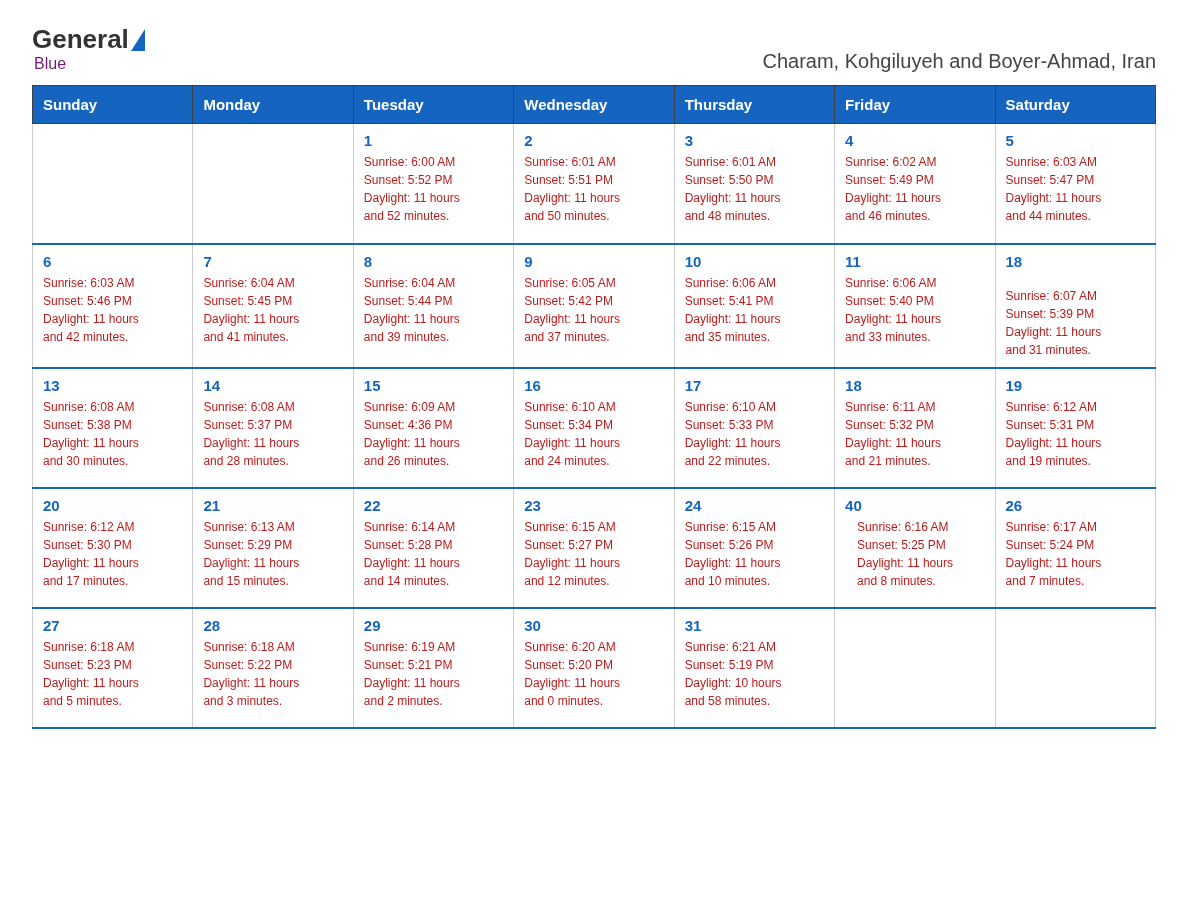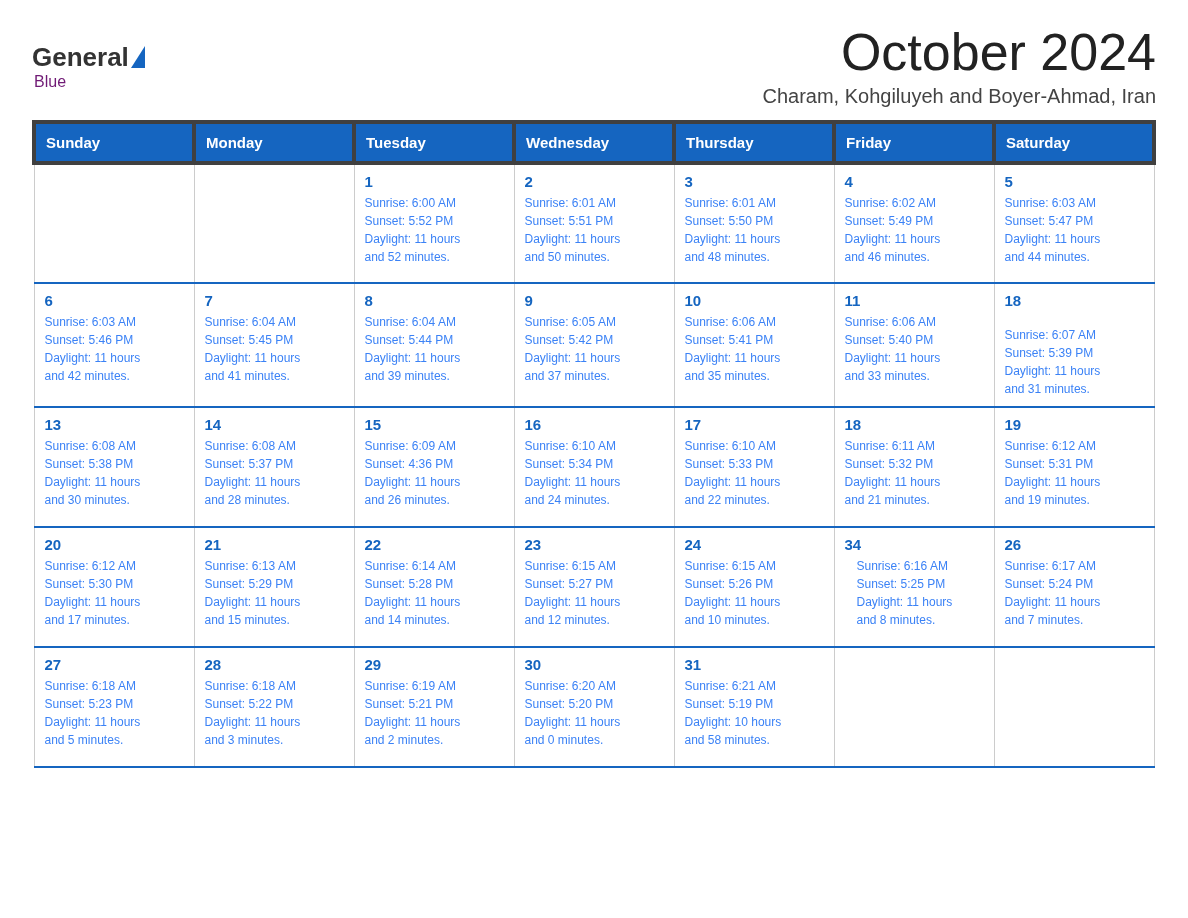--- a/index.html
+++ b/index.html
@@ -6,21 +6,21 @@
     body {
       font-family: Arial, sans-serif;
       background: #fff;
       padding: 24px 32px;
       width: 1188px;
       min-height: 918px;
     }
     .header-area {
       display: flex;
       justify-content: space-between;
-      align-items: center;
+      align-items: flex-end;
       margin-bottom: 0;
     }
     .logo-container {
       display: flex;
       flex-direction: column;
       align-items: flex-start;
     }
     .logo-text {
       display: flex;
       align-items: center;
@@ -61,42 +61,42 @@
       border-collapse: collapse;
       margin-top: 12px;
     }
     thead tr th {
       background-color: #1565c0;
       color: #fff;
       font-size: 15px;
       font-weight: bold;
       padding: 10px 10px;
       text-align: left;
-      border: 4px solid #404040;
+      border: 1px solid #404040;
     }
     tbody tr td {
       border: 1px solid #ccc;
       vertical-align: top;
       padding: 8px 10px;
       font-size: 12.5px;
       color: #333;
       width: calc(100% / 7);
       min-height: 100px;
       height: 120px;
     }
     .day-number {
       font-size: 15px;
       font-weight: bold;
       color: #1565c0;
       display: block;
       margin-bottom: 4px;
     }
     .day-info {
       font-size: 12px;
-      color: #3b82f6;
+      color: #b91c1c;
       line-height: 1.5;
     }
     tbody tr {
       border-bottom: 2px solid #1565c0;
     }
     .empty-cell {
       background: #fff;
     }
   </style>
 </head>
@@ -106,21 +106,20 @@
   <div class="logo-container">
     <div class="logo-text">
       <span class="logo-general">General</span>
       <span class="logo-triangle"></span>
     </div>
     <div style="margin-left:2px;">
       <span class="logo-blue">Blue</span>
     </div>
   </div>
   <div class="title-area">
-    <div class="month-title">October 2024</div>
     <div class="location-title">Charam, Kohgiluyeh and Boyer-Ahmad, Iran</div>
   </div>
 </div>
 
 <table>
   <thead>
     <tr>
     <th>Sunday</th>
         <th>Monday</th>
         <th>Tuesday</th>
@@ -302,21 +301,21 @@
 and 12 minutes.</div>
         </td>
         <td>
           <span class="day-number">24</span>
           <div class="day-info" style="white-space: pre-line;">Sunrise: 6:15 AM
 Sunset: 5:26 PM
 Daylight: 11 hours
 and 10 minutes.</div>
         </td>
         <td>
-          <span class="day-number">34</span>
+          <span class="day-number">40</span>
           <div class="day-info" style="white-space: pre-line; margin-left: 12px;">Sunrise: 6:16 AM
 Sunset: 5:25 PM
 Daylight: 11 hours
 and 8 minutes.</div>
         </td>
         <td>
           <span class="day-number">26</span>
           <div class="day-info" style="white-space: pre-line;">Sunrise: 6:17 AM
 Sunset: 5:24 PM
 Daylight: 11 hours

